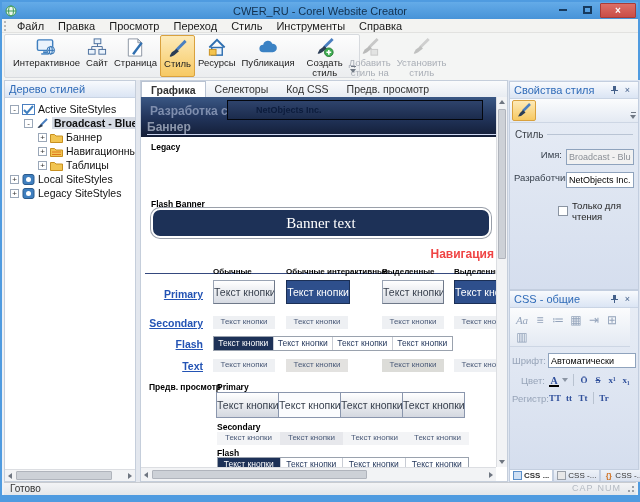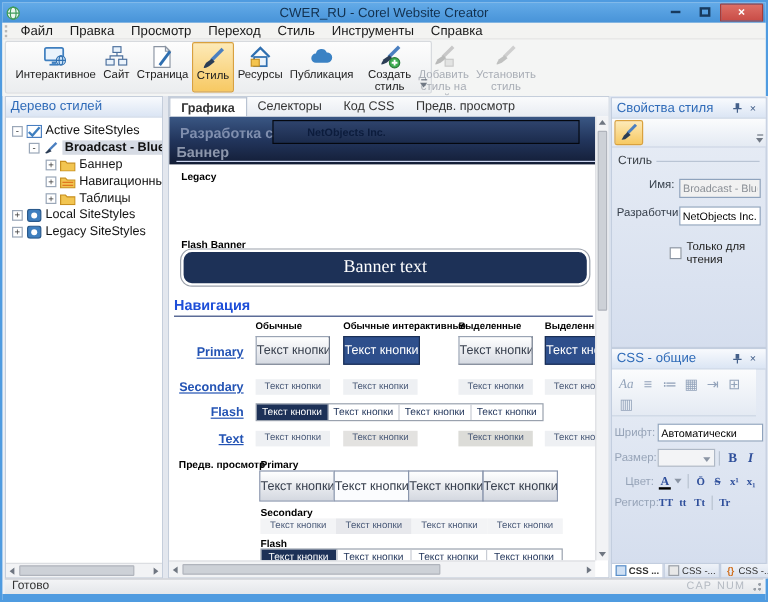--- a/index.html
+++ b/index.html
@@ -68,21 +68,21 @@
   .designer-band { position:relative; height:40px; background:linear-gradient(180deg,#3a5784 0%,#22355c 50%,#131d36 100%); }
   .designer-label { position:absolute; left:9px; top:7px; font-size:12px; font-weight:bold; color:#7f8eae; }
   .designer-box { position:absolute; left:86px; top:3px; width:256px; height:20px; background:linear-gradient(#2e436c,#1b2b4c); border:1px solid #04070e; font-size:9px; font-weight:bold; color:#0c1c3c; line-height:18px; padding-left:28px; }
   .band-title { position:absolute; left:6px; bottom:1px; right:4px; font-size:12px; font-weight:bold; color:#8d97ac; border-bottom:1px solid #cdd6f0; line-height:14px; }
 
   .lbl { font-size:8.5px; font-weight:bold; color:#000; }
   .default-lbl { position:absolute; left:10px; top:45px; }
   .default-banner { position:absolute; left:10px; top:55px; width:184px; height:42px; background:#3d5f9d; font-family:"Liberation Serif",serif; font-size:27px; color:#fff; padding-left:5px; line-height:50px; overflow:hidden; }
   .flash-lbl { position:absolute; left:10px; top:102px; }
   .flash-banner { position:absolute; left:10px; top:111px; width:340px; height:30px; background:#1d3157; border:2px solid #fff; box-shadow:0 0 0 1px #9aa0aa; border-radius:9px; text-align:center; font-family:"Liberation Serif",serif; font-size:15px; color:#fff; line-height:26px; }
-  .nav-title { position:absolute; left:4px; top:150px; right:2px; font-size:12px; font-weight:bold; color:#1d4ed8; border-bottom:1px solid #35497e; padding-bottom:2px; }
+  .nav-title { position:absolute; left:4px; top:150px; right:2px; font-size:12px; font-weight:bold; color:#ef4444; border-bottom:1px solid #35497e; padding-bottom:12px;text-align:right; }
 
   .navgrid { position:absolute; left:4px; top:170px; right:0; }
   .ngr { position:relative; height:0; }
   .ncol { position:absolute; font-size:8px; font-weight:bold; color:#000; white-space:nowrap; }
   .c1 { left:68px; } .c2 { left:141px; } .c3 { left:237px; } .c4 { left:309px; }
   .rowlink { position:absolute; left:0; width:58px; text-align:right; font-size:10.5px; font-weight:bold; color:#2353b4; text-decoration:underline; }
   .nbtn { position:absolute; width:62px; height:24px; font-size:10.5px; color:#38404e; text-align:center; line-height:22px; background:linear-gradient(#ffffff,#d6dae2); border:1px solid #9aa4b4; border-right-color:#6e7889; border-bottom-color:#6e7889; white-space:nowrap; overflow:hidden; }
   .nbtn.dark { background:#2e4f8c; color:#fff; border-color:#1b2f55; }
   .flat { position:absolute; width:62px; height:13px; font-size:8px; color:#4a5a78; text-align:center; line-height:12px; background:#eef0f3; white-space:nowrap; overflow:hidden; }
   .flat.g1 { background:#e3e2e0; } .flat.g2 { background:#dcdcd8; }
@@ -518,27 +518,20 @@
           <span class="ci">▦</span>
           <span class="ci">⇥</span>
           <span class="ci">⊞</span>
           <span class="ci">▥</span>
         </div>
         <div class="csrow">
           <span class="cslabel">Шрифт:</span>
           <input class="csinput" value="Автоматически" style="">
         </div>
         <div class="csrow">
-          <span class="cslabel">Размер:</span>
-          <span class="combo"></span>
-          <span class="vr"></span>
-          <span class="fmt">B</span>
-          <span class="fmt it">I</span>
-        </div>
-        <div class="csrow">
           <span class="cslabel">Цвет:</span>
           <span class="colorA">A</span>
           <span class="dd"></span>
           <span class="vr"></span>
           <span class="fmt sm">Ō</span>
           <span class="fmt sm strike">S</span>
           <span class="fmt sm">x¹</span>
           <span class="fmt sm">x₁</span>
         </div>
         <div class="csrow">

